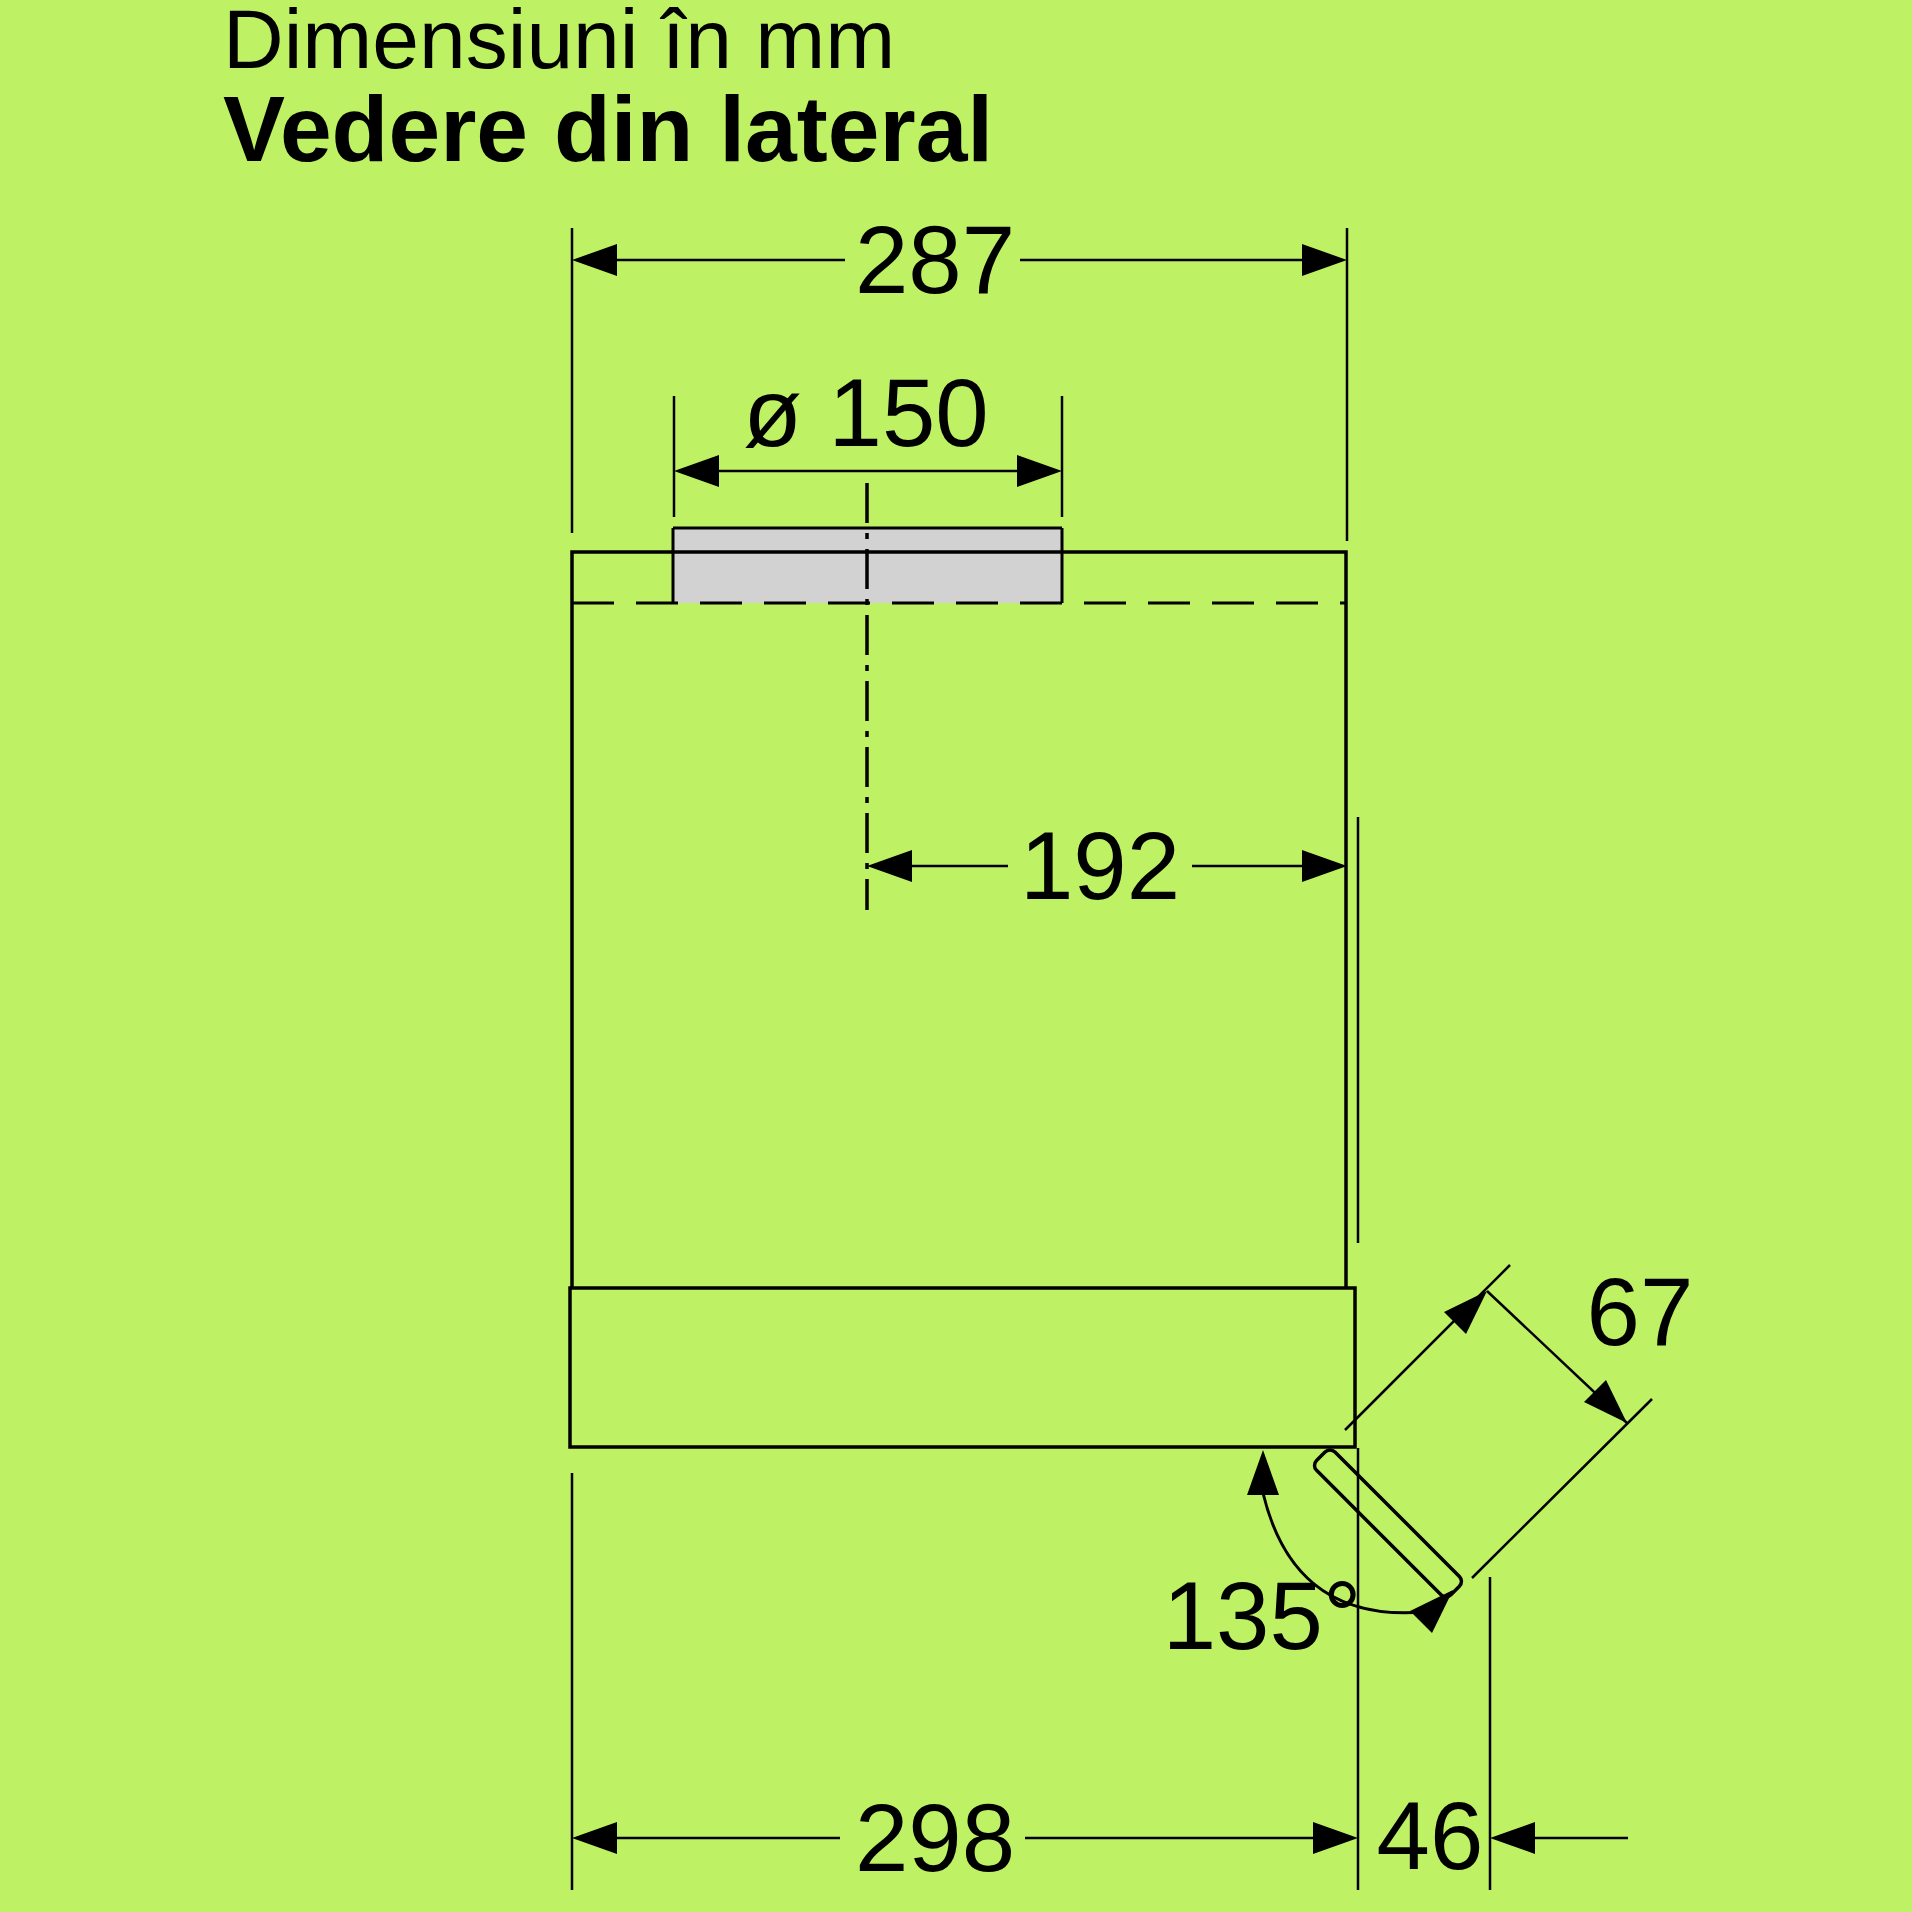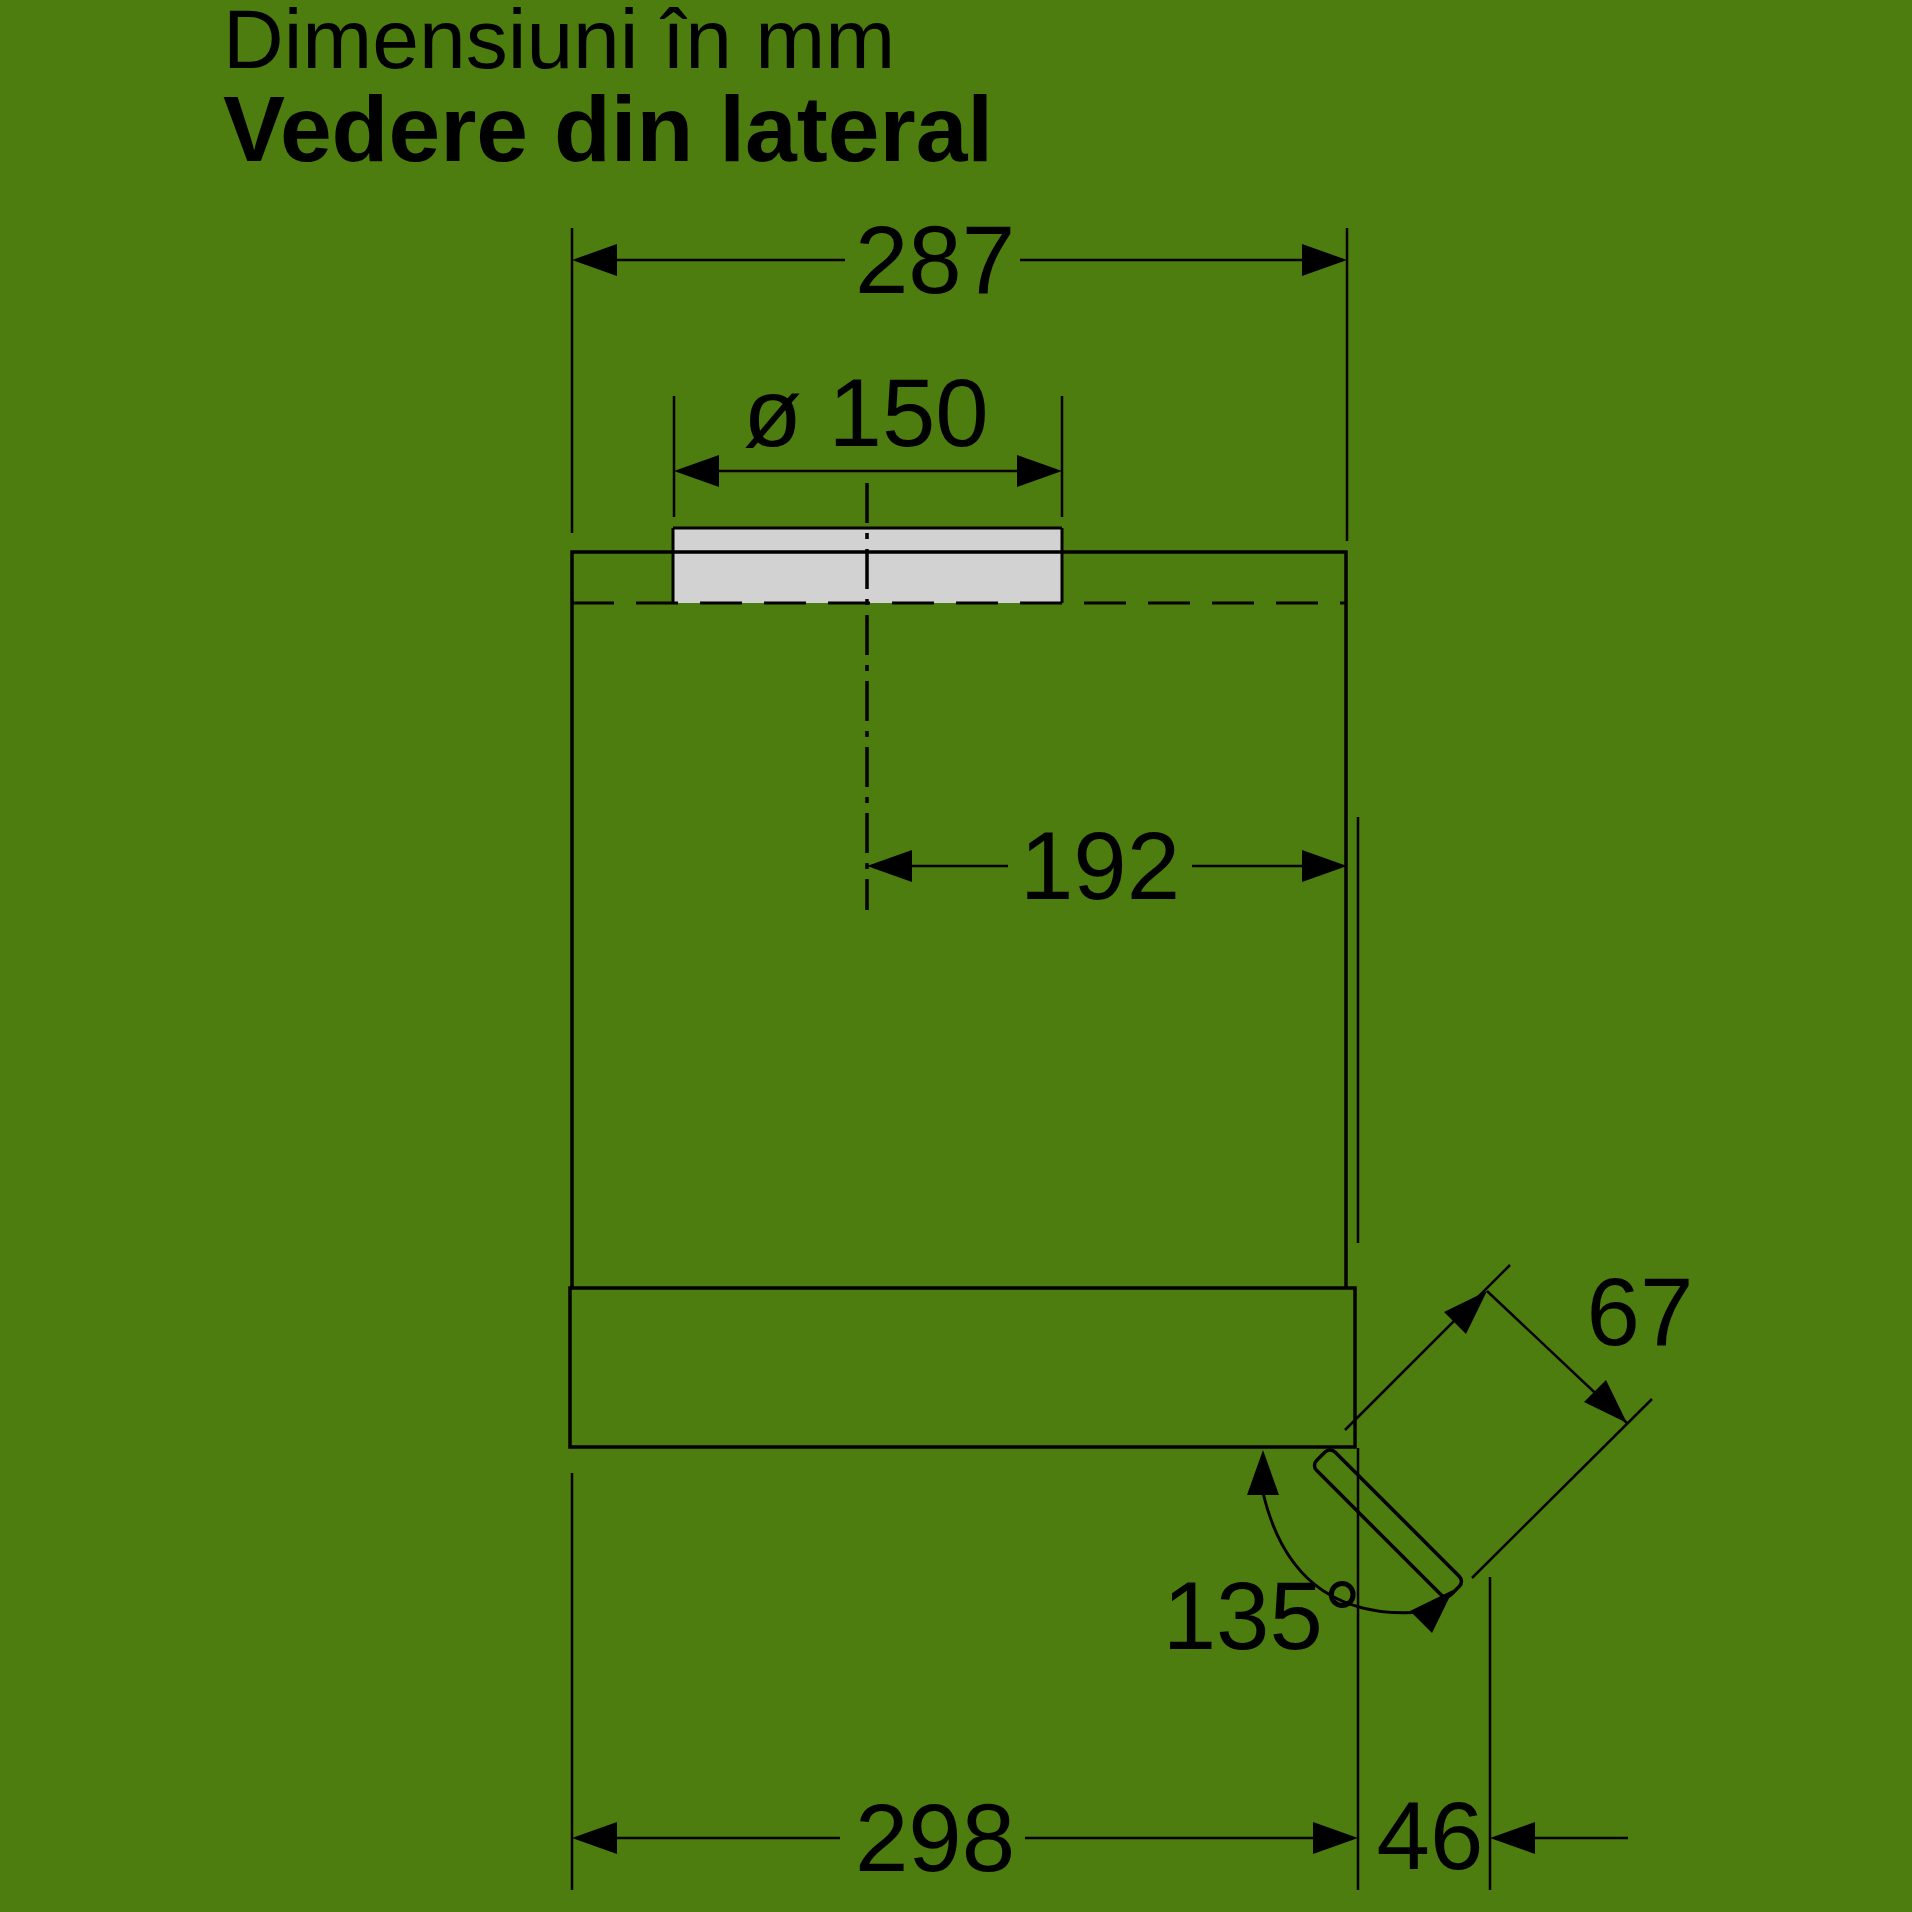--- a/index.html
+++ b/index.html
@@ -1,16 +1,16 @@
 <!DOCTYPE html>
 <html><head>
 <meta charset="utf-8">
 <style>
   html,body{margin:0;padding:0;background:#ffffff;}
-  .stage{position:relative;width:1912px;height:1912px;background:#4d7c0f;overflow:hidden;}
+  .stage{position:relative;width:1912px;height:1912px;background:#bef264;overflow:hidden;}
   svg{display:block;}
   .ln{stroke:#000;fill:none;}
   .w25{stroke-width:2.5;}
   .w3{stroke-width:3;}
   .w35{stroke-width:3.5;}
   .arrow{fill:#000;stroke:none;}
   text{font-family:"Liberation Sans","DejaVu Sans",sans-serif;fill:#000;}
   .dimtxt{font-size:96px;text-anchor:middle;}
   .title1{font-size:84px;font-weight:400;text-anchor:start;}
   .title2{font-size:93px;font-weight:700;text-anchor:start;}

